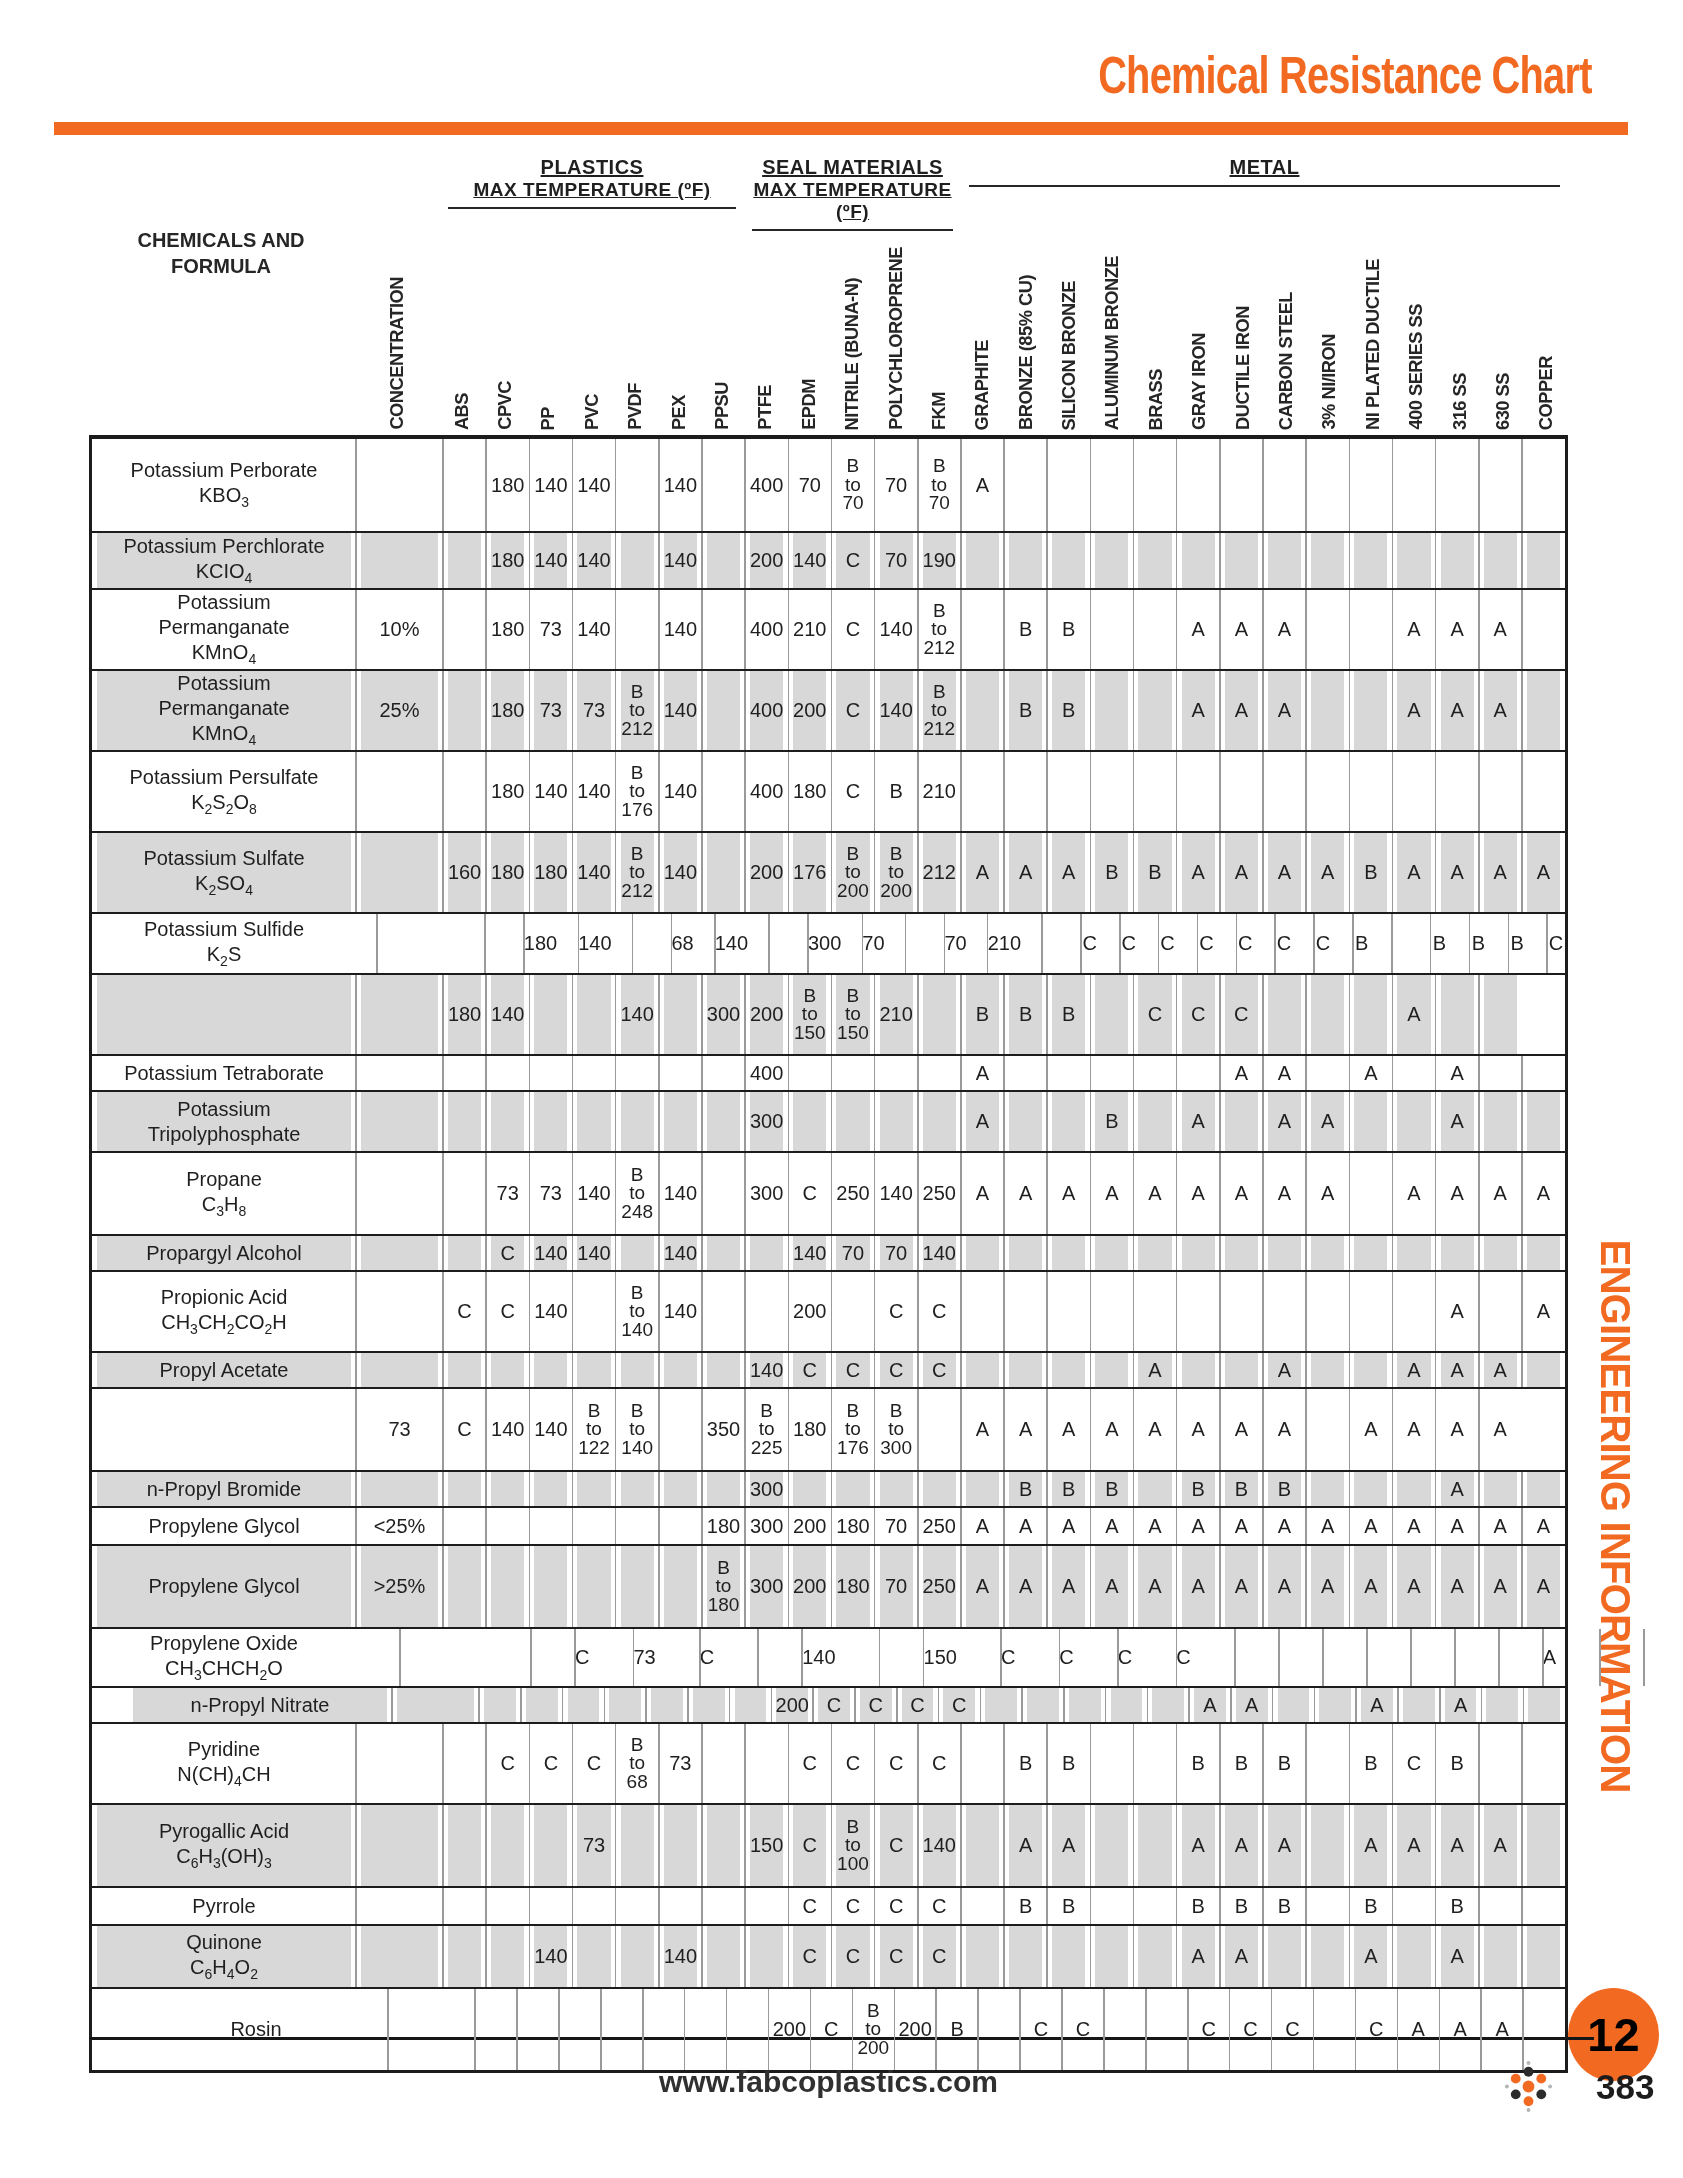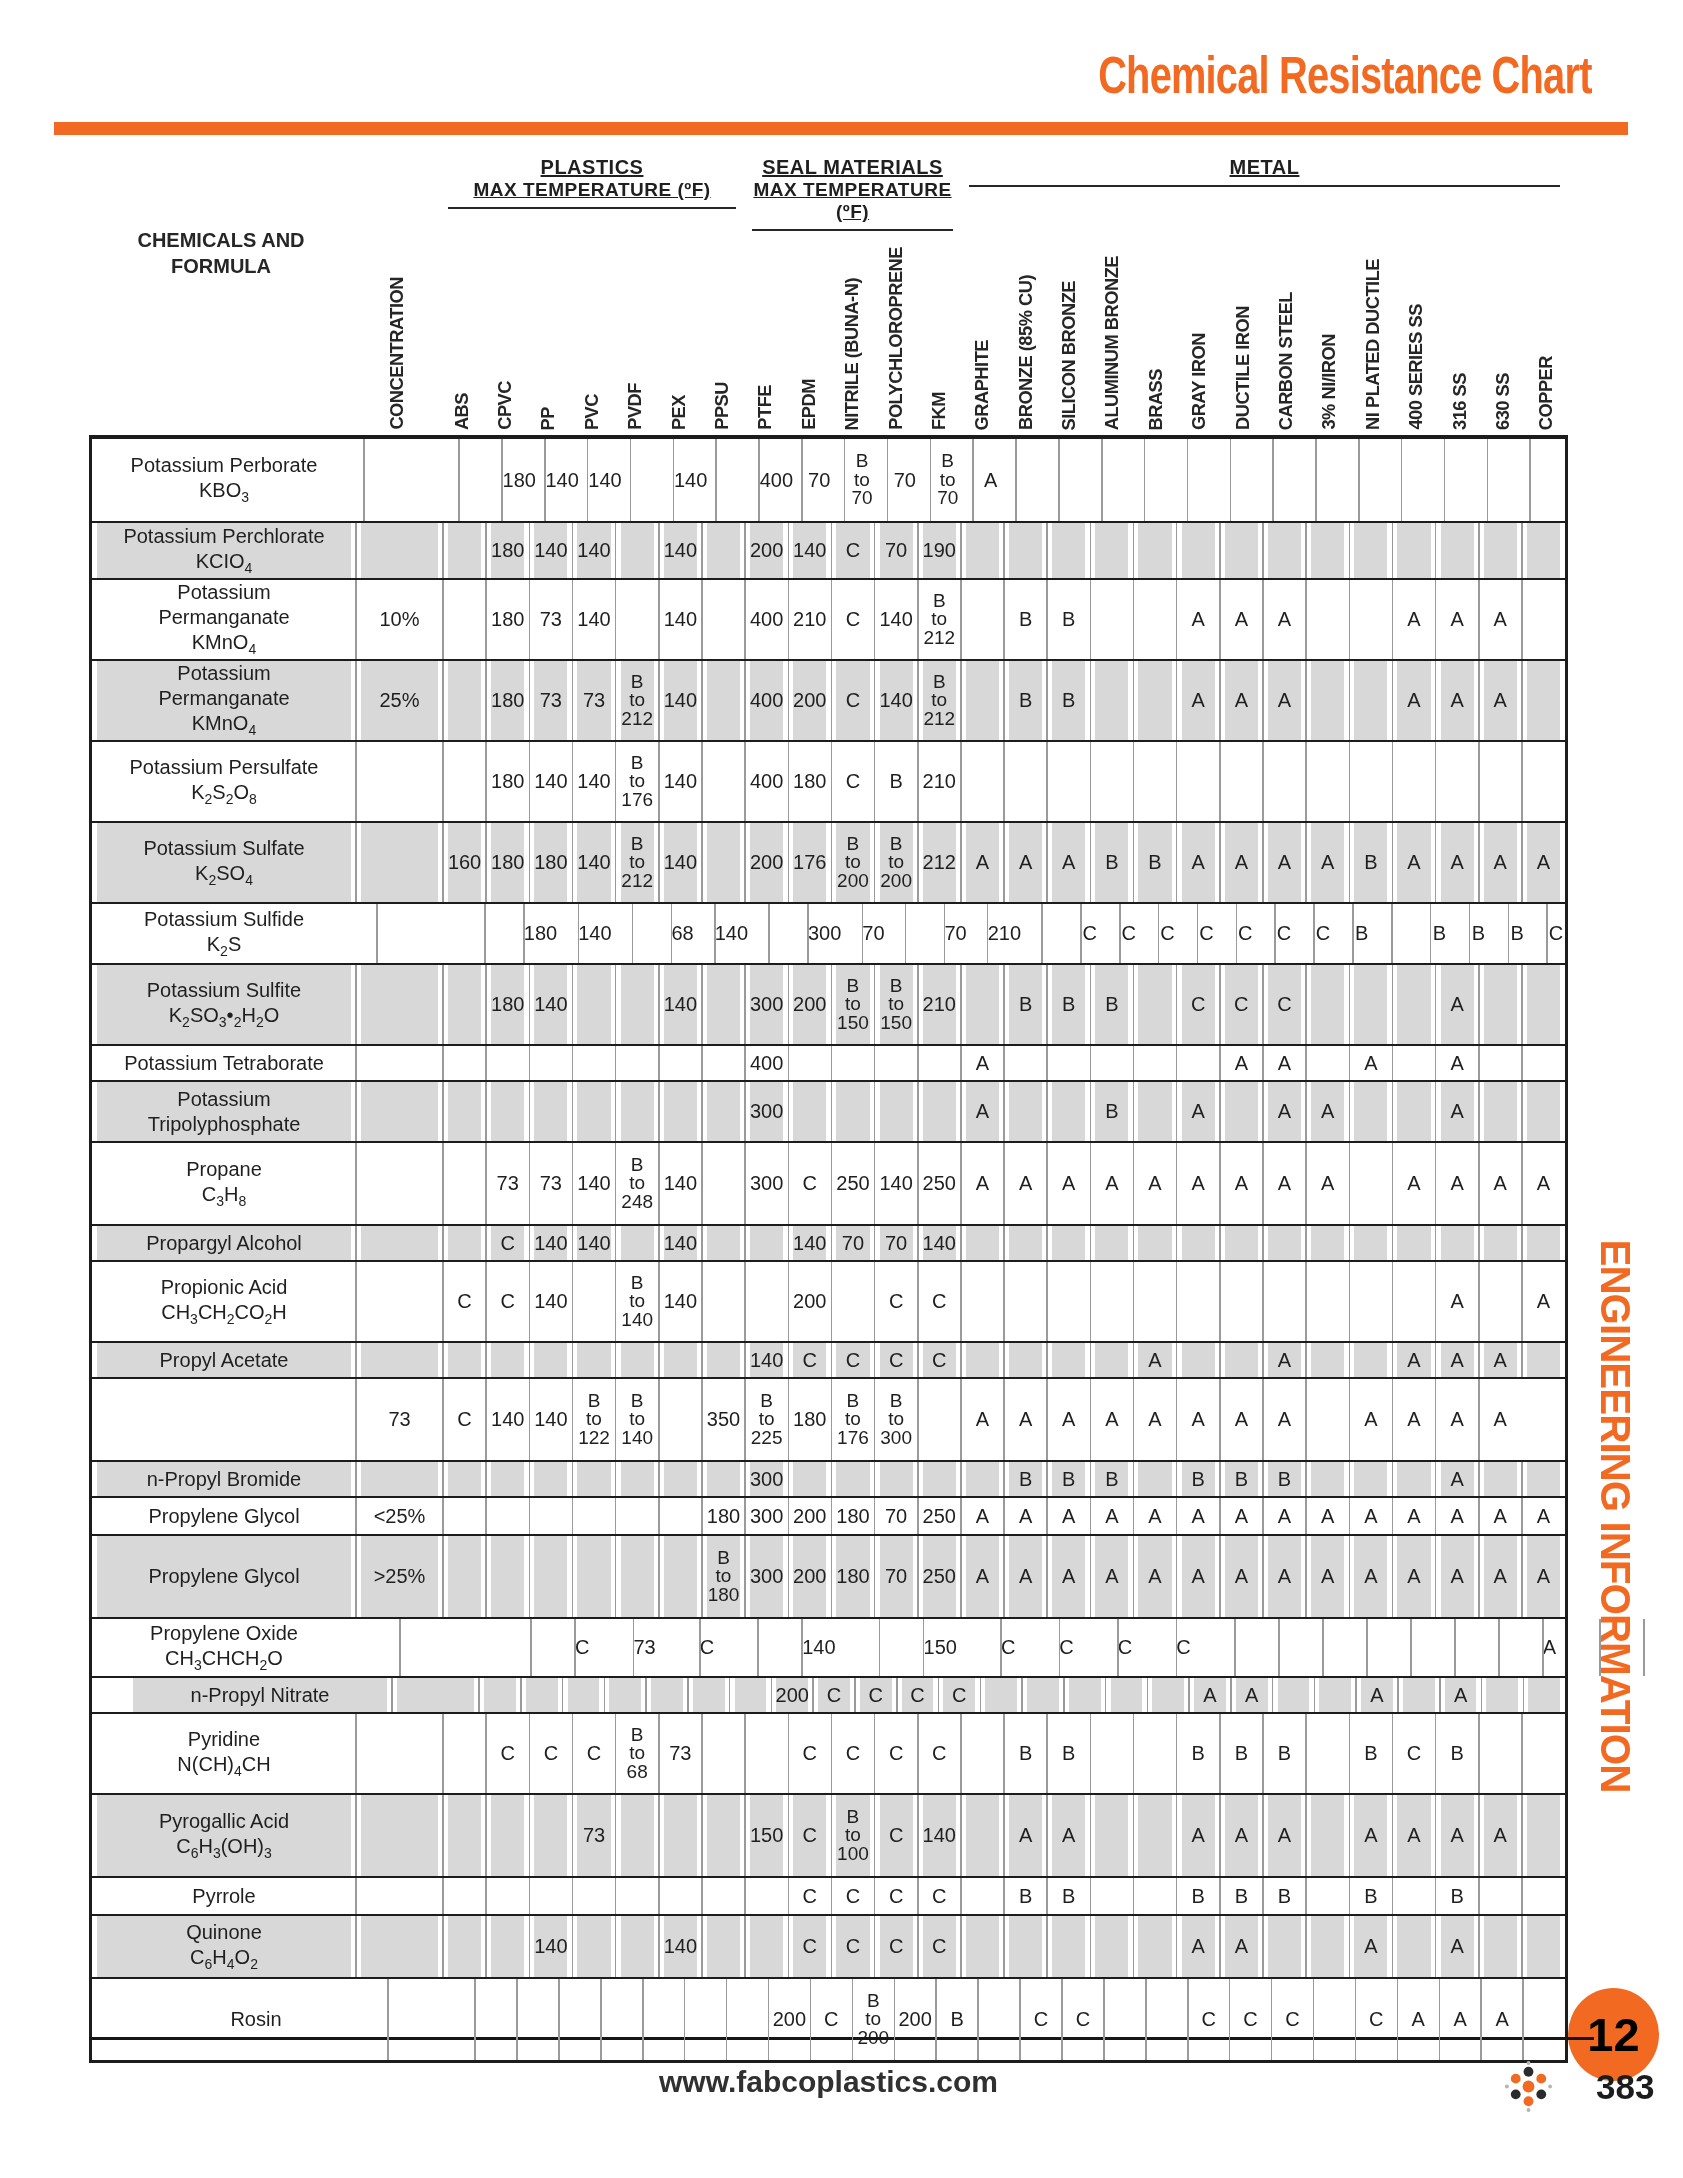--- a/index.html
+++ b/index.html
@@ -147,21 +147,21 @@
       </div>
       <div class="grp" style="left: 663px; width: 201px;">
         <div class="g1">SEAL MATERIALS</div>
         <div class="g2">MAX TEMPERATURE (ºF)</div>
       </div>
       <div class="grp" style="left: 880px; width: 591px;">
         <div class="g1">METAL</div>
       </div>
     </div>
   <div id="rows">
-      <div class="row grid28" style="height: 82px; gap: 8px;">
+      <div class="row grid28" style="height: 92px;">
         <div class="c name">
           <div>Potassium Perborate</div>
           <div>KBO<sub>3</sub></div>
         </div>
         <div class="c"></div>
         <div class="c"></div>
         <div class="c">180</div>
         <div class="c">140</div>
         <div class="c">140</div>
         <div class="c"></div>
@@ -435,24 +435,20 @@
         <div class="c">C</div>
         <div class="c">C</div>
         <div class="c">B</div>
         <div class="c"></div>
         <div class="c">B</div>
         <div class="c">B</div>
         <div class="c">B</div>
         <div class="c">C</div>
       </div>
       <div class="row grid28 gray" style="height: 79px;">
-        <div class="c name">
-          <div>Potassium Sulfite</div>
-          <div>K<sub>2</sub>SO<sub>3</sub>•<sub>2</sub>H<sub>2</sub>O</div>
-        </div>
         <div class="c"></div>
         <div class="c"></div>
         <div class="c">180</div>
         <div class="c">140</div>
         <div class="c"></div>
         <div class="c"></div>
         <div class="c">140</div>
         <div class="c"></div>
         <div class="c">300</div>
         <div class="c">200</div>

